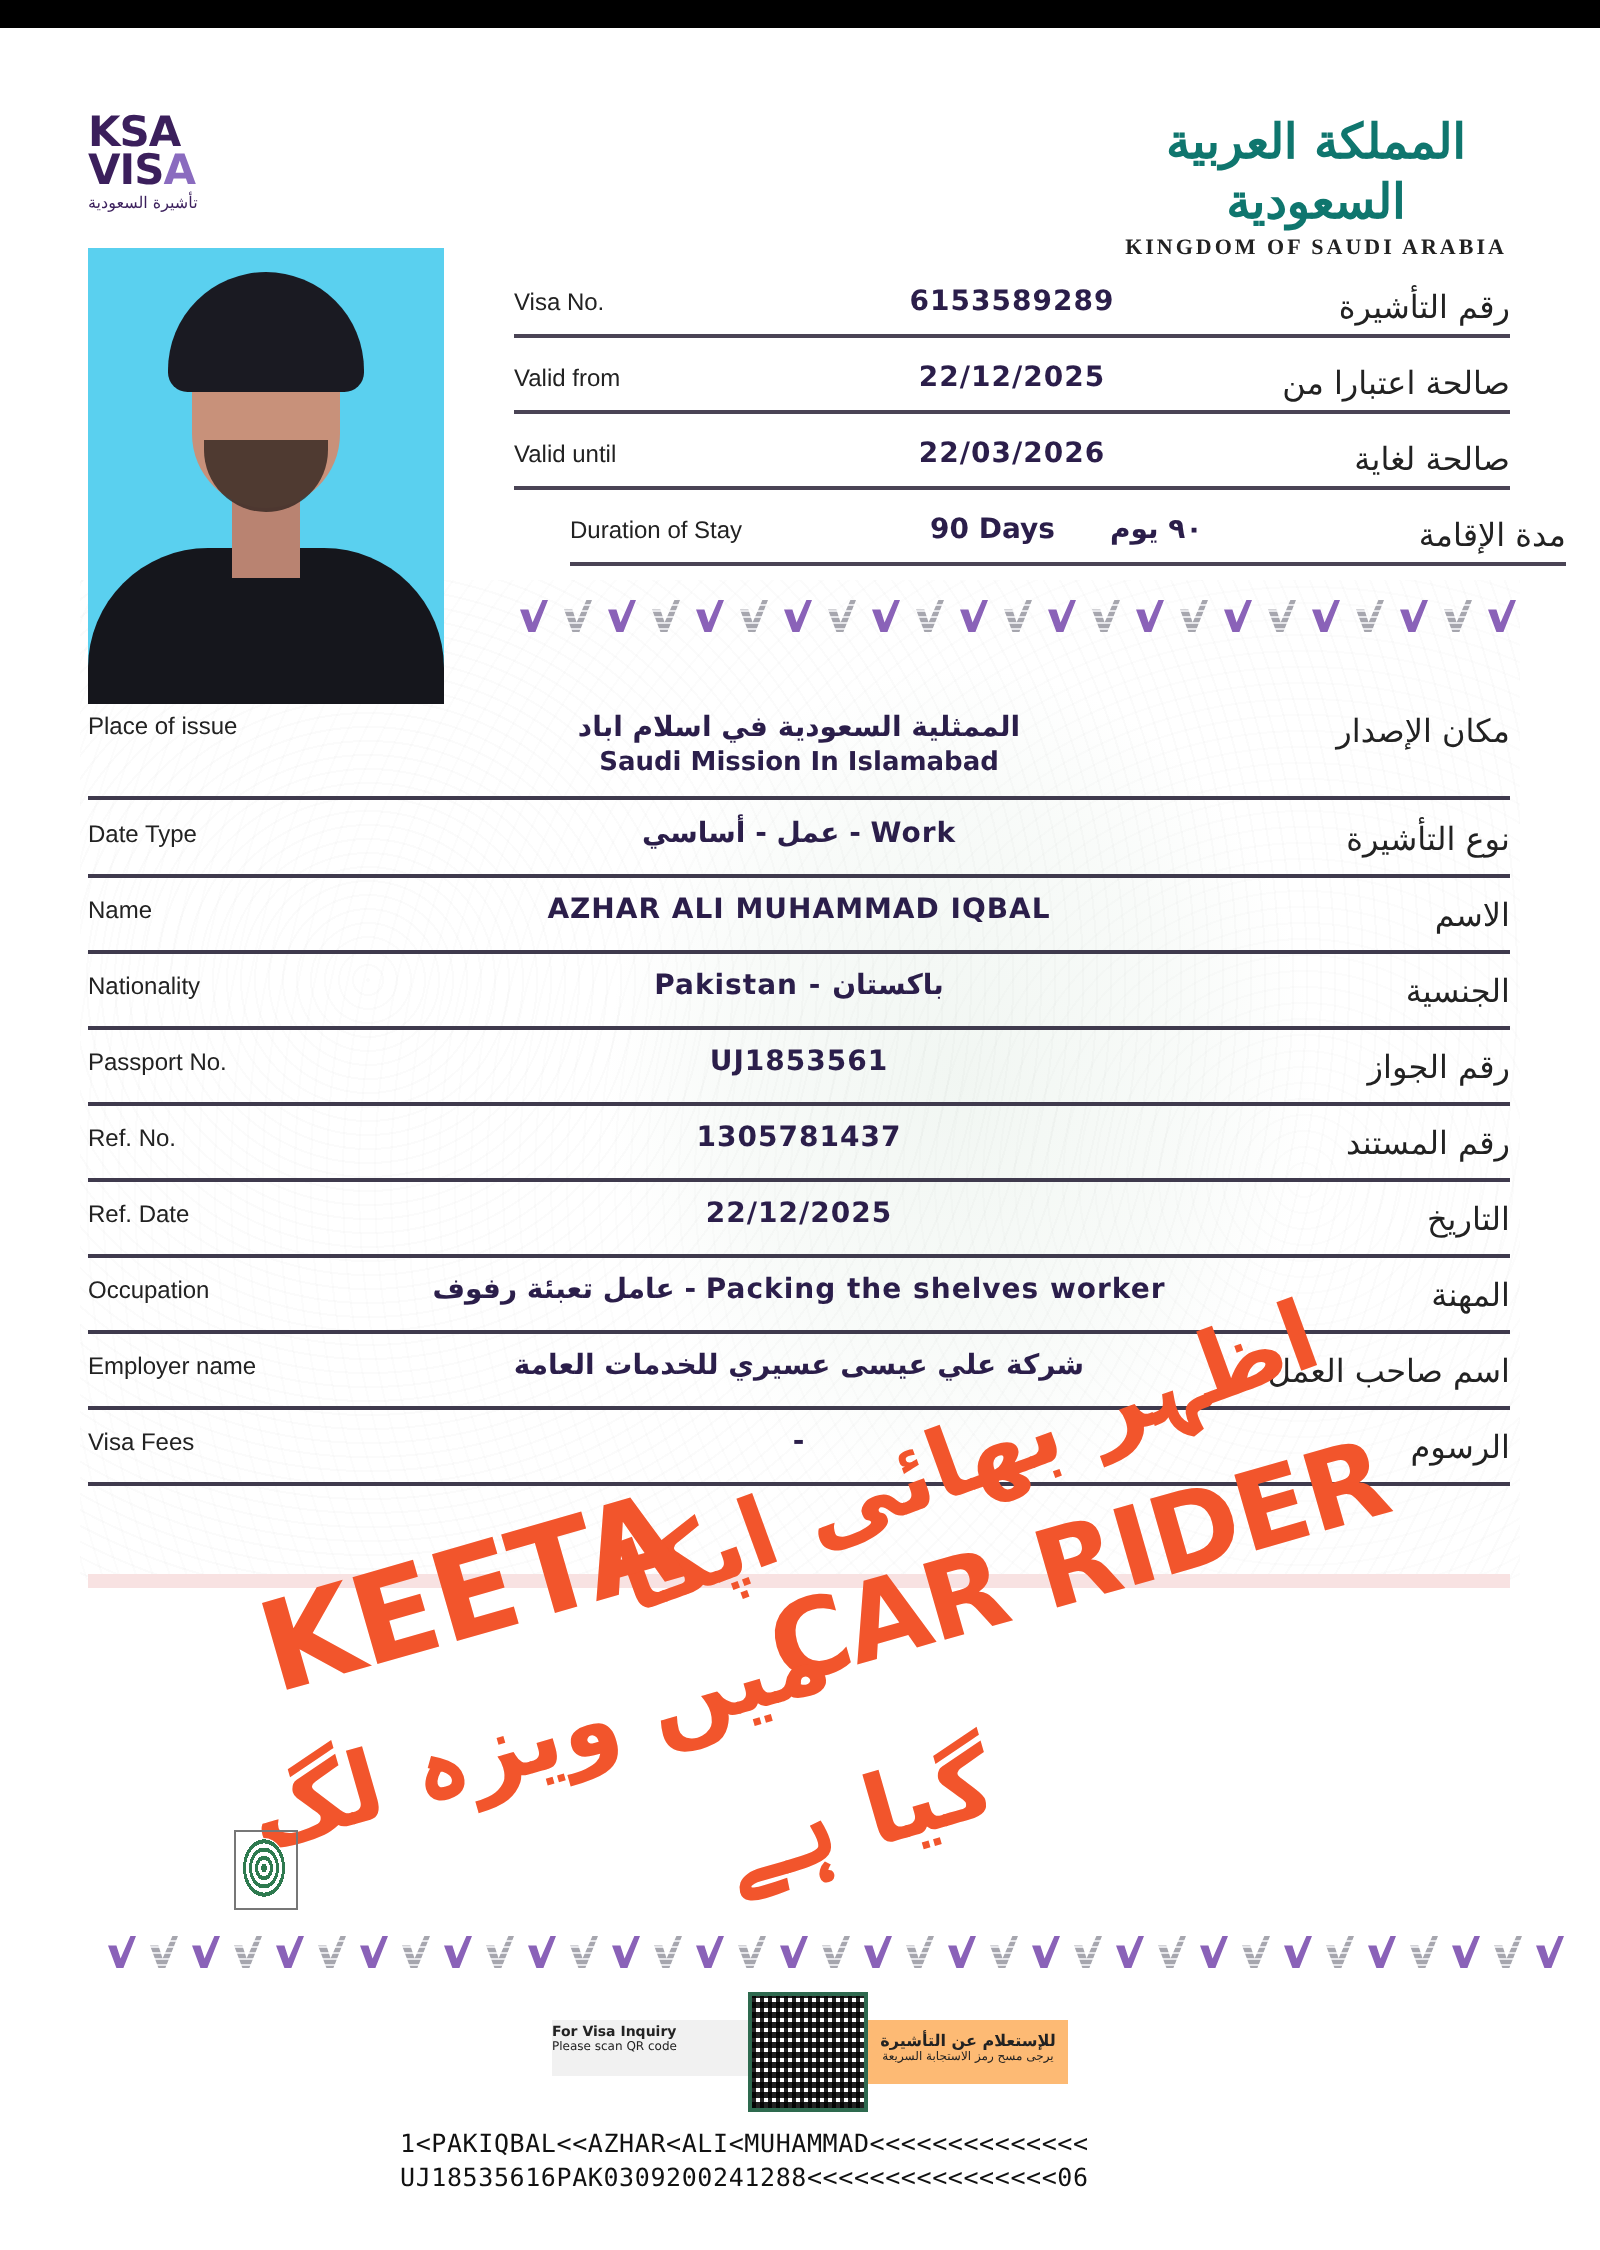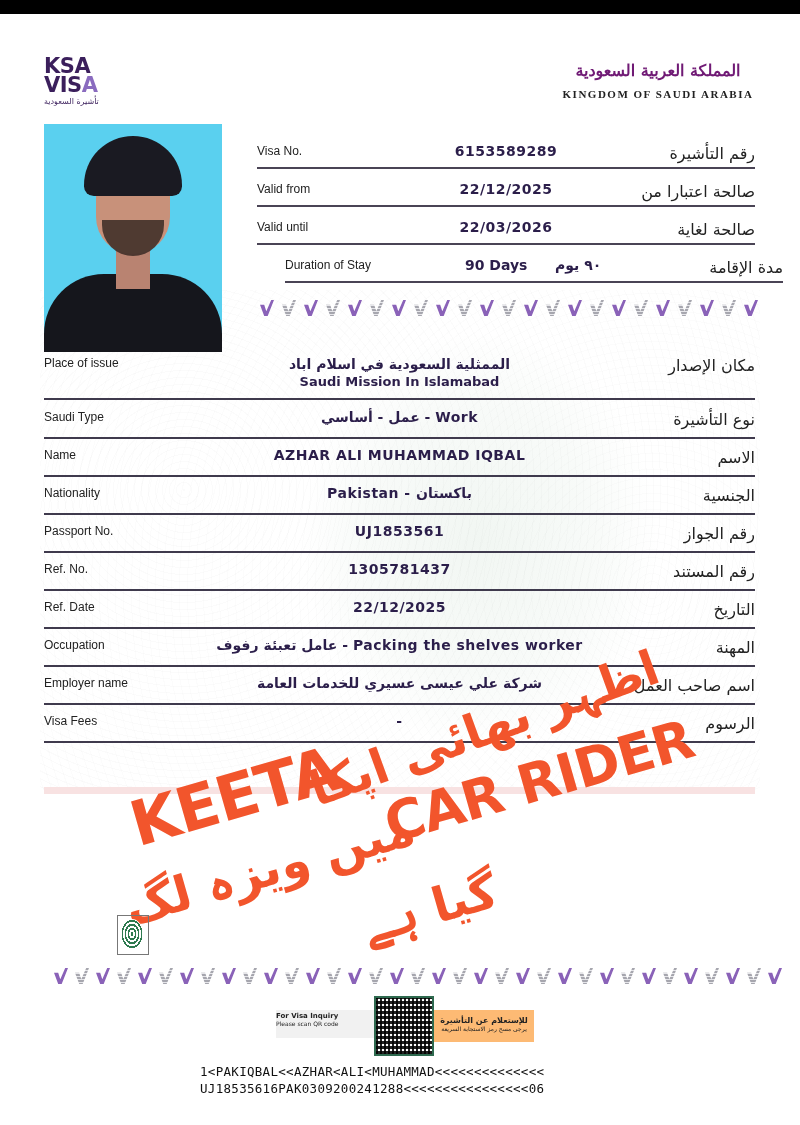--- a/index.html
+++ b/index.html
@@ -30,21 +30,21 @@
   .logo .l1, .logo .l2 {
     font-family: "DejaVu Sans", sans-serif; font-weight: bold; color: #3b1f5c;
     font-size: 21px; line-height: 19px; letter-spacing: -0.5px;
   }
   .logo .l2 .v { color: #8a6bbf; }
   .logo .ar { font-size: 8px; color: #3b1f5c; margin-top: 2px; }
 
   
   .kingdom { position: absolute; left: 558px; top: 56px; width: 200px; text-align: center; }
   .kingdom .ar {
-    font-family: "DejaVu Serif", serif; font-size: 16px; font-weight: bold; color: #701a75;
+    font-family: "DejaVu Serif", serif; font-size: 24px; font-weight: bold; color: #0f766e;
     line-height: 30px; direction: rtl;
   }
   .kingdom .en {
     font-family: "Liberation Serif", serif; font-size: 11px; letter-spacing: 1.5px; color: #222;
     margin-top: 2px; font-weight: bold;
   }
 
   
   .photo {
     position: absolute; left: 44px; top: 124px; width: 178px; height: 228px;
@@ -211,21 +211,21 @@
 <div class="row" style="top:352px; height:46px;">
   <span class="lbl" style="top:4px;">Place of issue</span>
   <div class="place-val">
     <div class="ar">الممثلية السعودية في اسلام اباد</div>
     <div class="en">Saudi Mission In Islamabad</div>
   </div>
   <span class="arl" style="top:4px;">مكان الإصدار</span>
 </div>
 
 <div class="row" style="top:400px;">
-  <span class="lbl">Saudi Type</span>
+  <span class="lbl">Date Type</span>
   <span class="val">عمل - أساسي - Work</span>
   <span class="arl">نوع التأشيرة</span>
 </div>
 <div class="row" style="top:438px;">
   <span class="lbl">Name</span>
   <span class="val">AZHAR ALI MUHAMMAD IQBAL</span>
   <span class="arl">الاسم</span>
 </div>
 <div class="row" style="top:476px;">
   <span class="lbl">Nationality</span>

